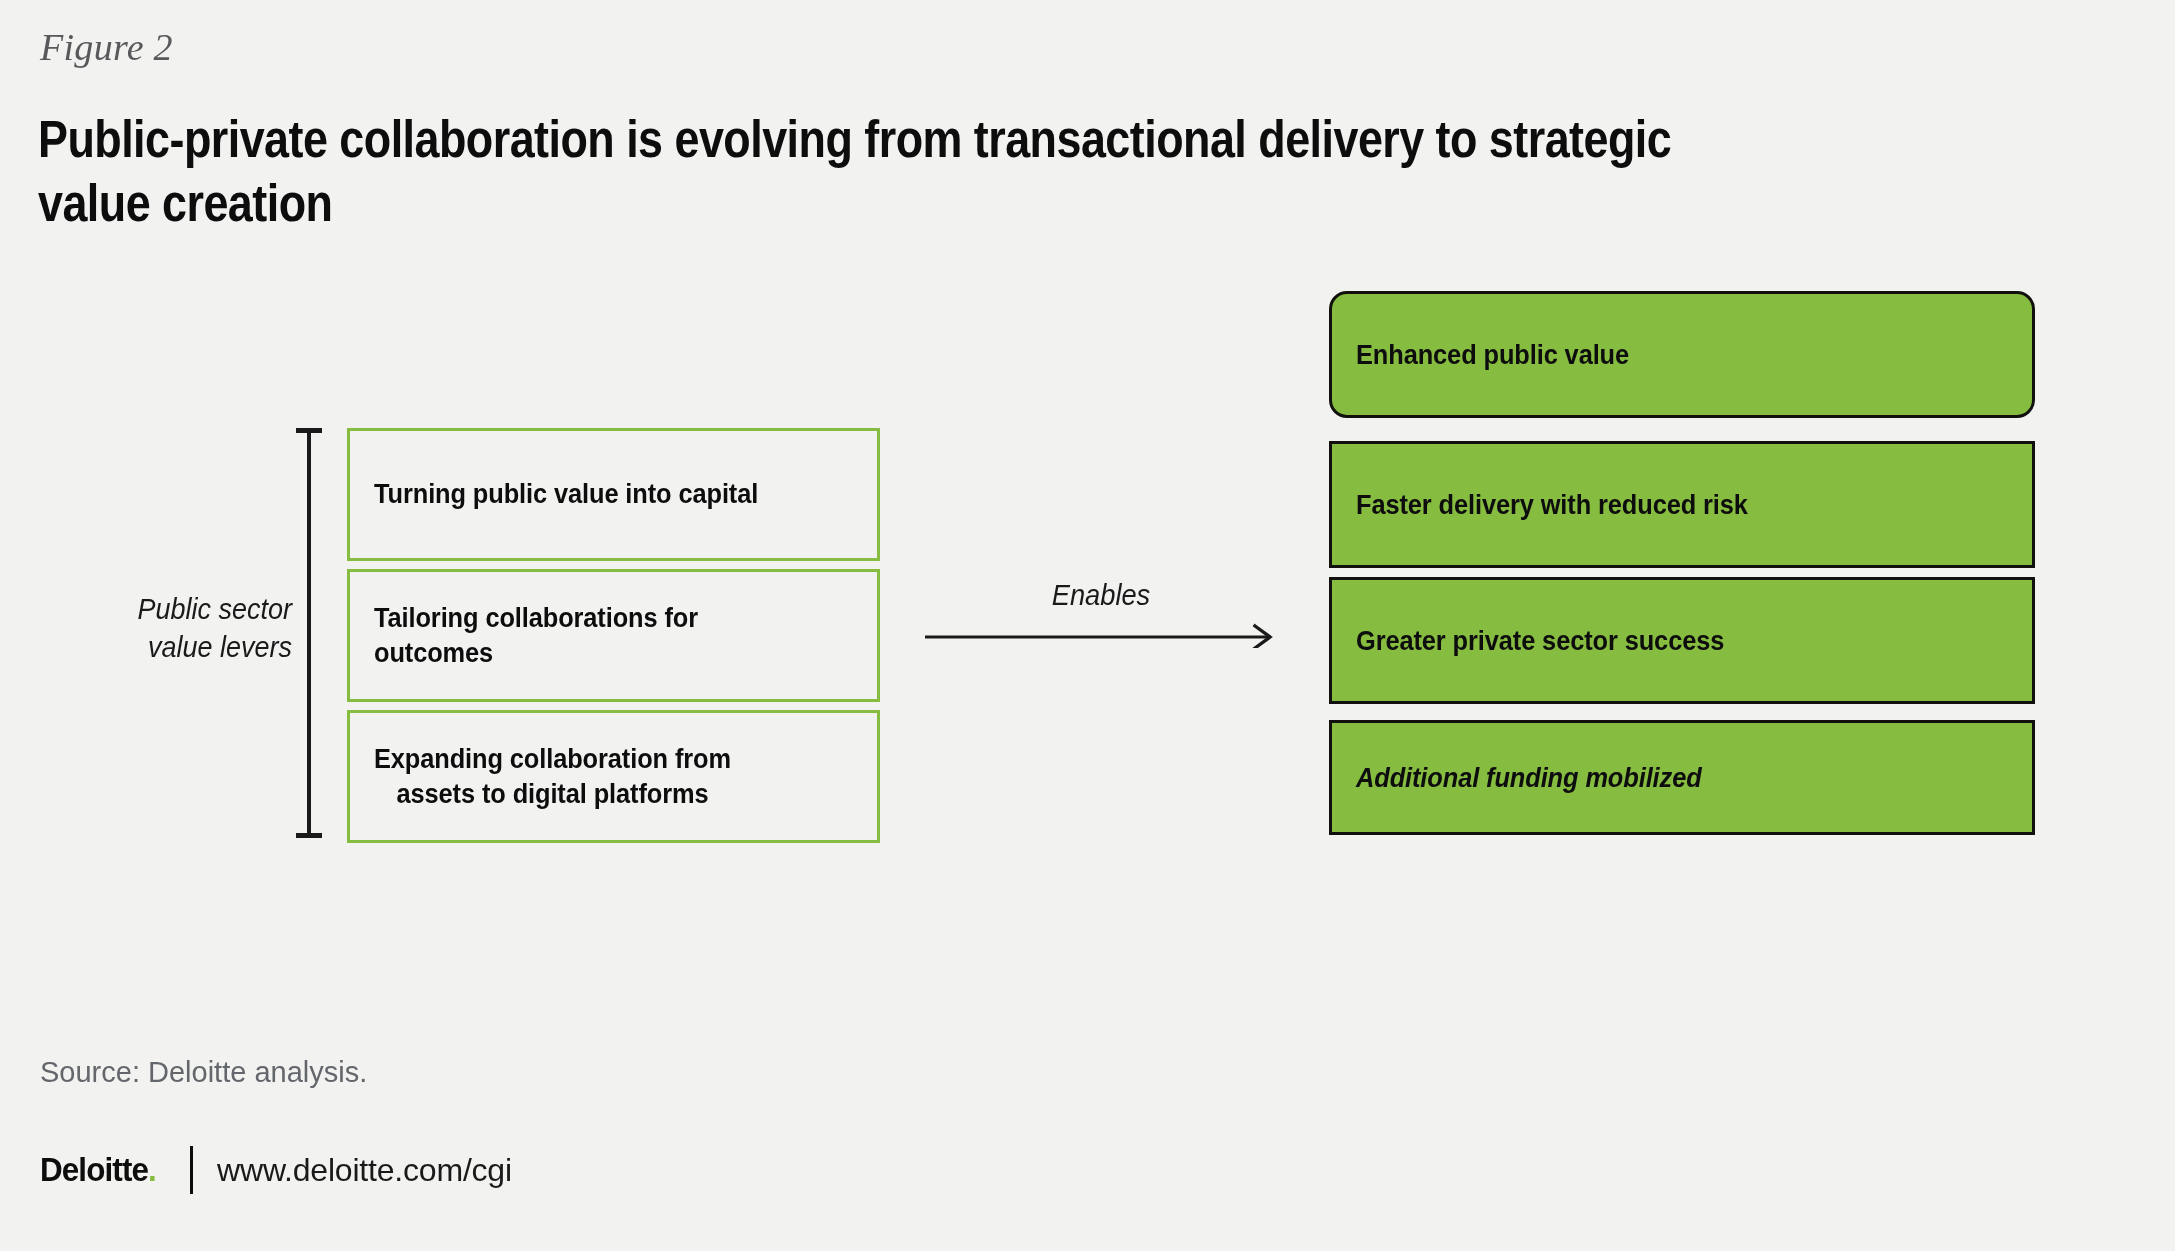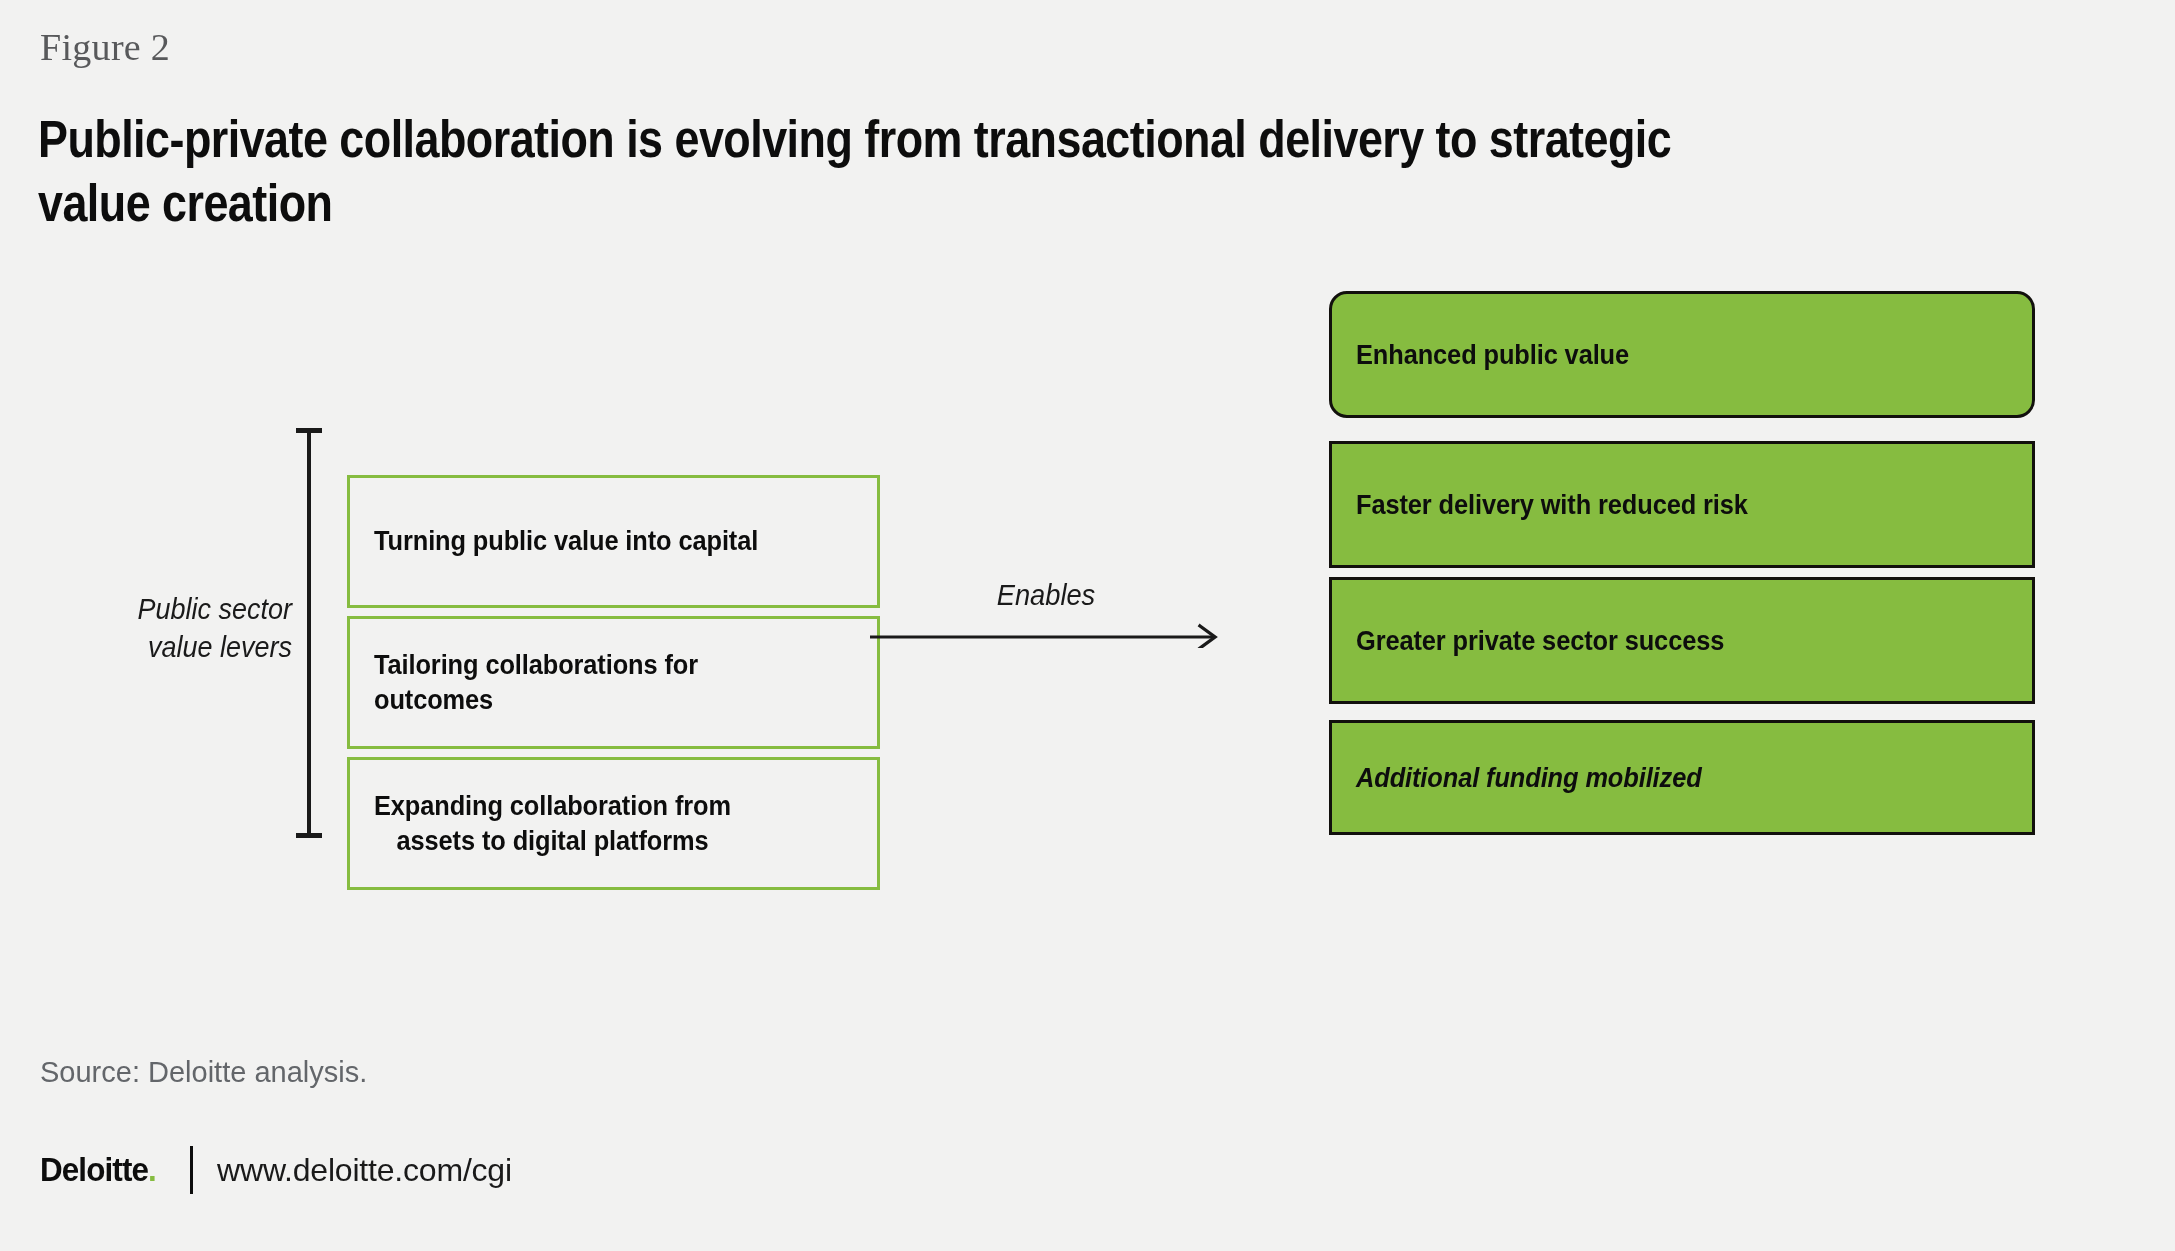--- a/index.html
+++ b/index.html
@@ -20,20 +20,21 @@
     background: #f2f2f1;
     overflow: hidden;
   }
 
   
   .fig-label {
     position: absolute;
     left: 40px;
     top: 28px;
     font-family: "Liberation Serif", serif;
+    font-style: italic;
     font-size: 38px;
     line-height: 1;
     color: #58595b;
     letter-spacing: 0.3px;
   }
 
   .fig-title {
     position: absolute;
     left: 38px;
     top: 108px;
@@ -94,41 +95,40 @@
   .lever-box {
     position: absolute;
     left: 347px;
     width: 533px;
     box-sizing: border-box;
     border: 3px solid #86bc40;
     background: #f2f2f1;
     display: flex;
     align-items: center;
     padding: 6px 24px;
-    margin-top: 47px;
   }
   .lever-box .lever-text {
     font-family: "Liberation Sans", sans-serif;
     font-weight: 700;
     font-size: 27px;
     line-height: 35px;
     color: #0d0d0d;
     letter-spacing: -0.1px;
     transform: scaleX(0.94);
     transform-origin: left center;
     white-space: pre-line;
   }
   .lever-box.b0 { top: 428px;  height: 133px; }
   .lever-box.b1 { top: 569px;  height: 133px; }
   .lever-box.b2 { top: 710px;  height: 133px; text-align: center; }
 
   
   .enables-wrap {
     position: absolute;
-    left: 870px;
+    left: 925px;
     top: 578px;
     width: 352px;
     height: 70px;
   }
   .enables-label {
     position: absolute;
     left: 0;
     top: 0;
     width: 352px;
     text-align: center;

